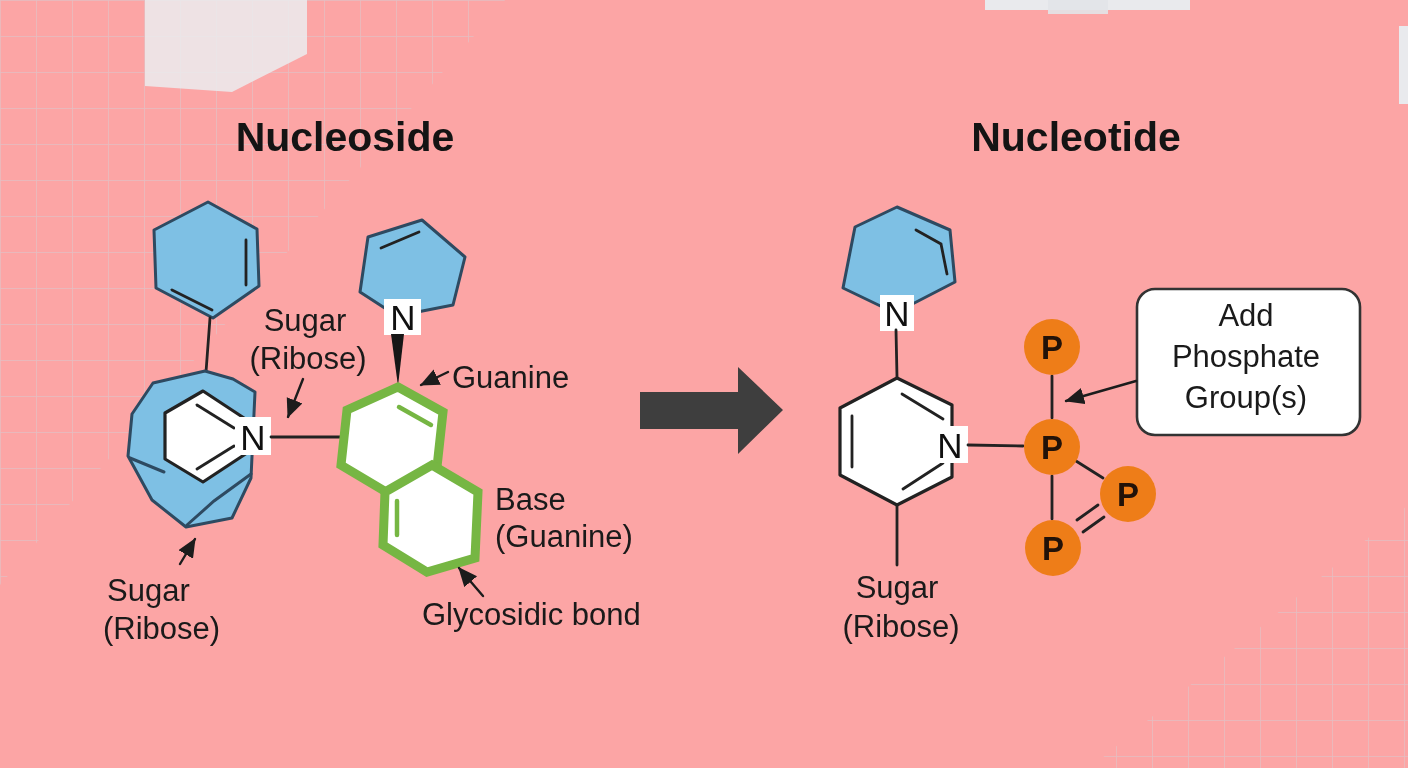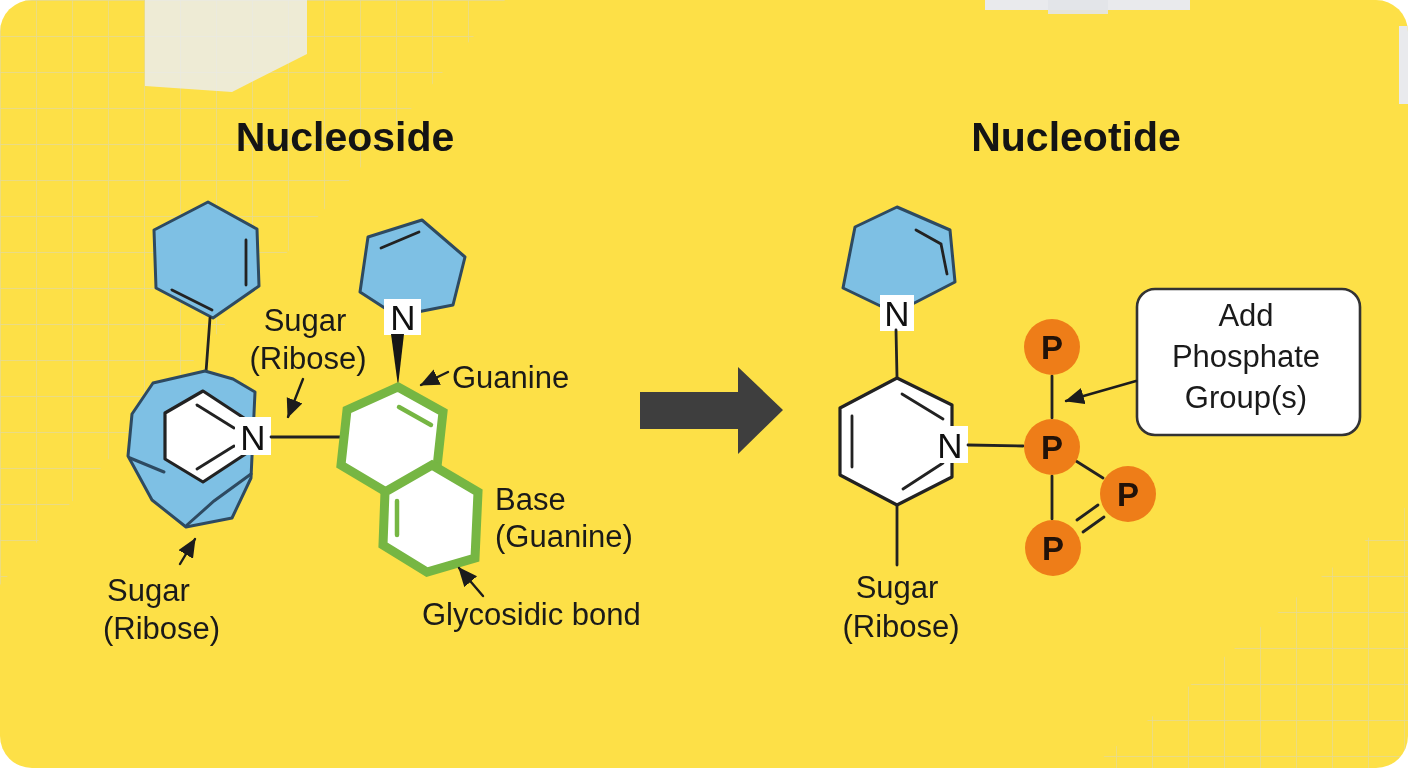--- a/index.html
+++ b/index.html
@@ -1,19 +1,18 @@
 <!DOCTYPE html>
 <html style="--sugar-blue: #7ec0e4; --sugar-outline: #2e4a61; --base-green: #76b643; --phosphate-orange: #ee7d18; --bond-dark: #222222; --transform-arrow-gray: #3e3e3e; --text-color: #141414;"><head>
 <meta charset="utf-8">
 <style>
   html,body{margin:0;padding:0;background:#ffffff;}
   .stage{
-    position:relative;width:1408px;height:768px;background:#fde047;overflow:hidden;
+    position:relative;width:1408px;height:768px;background:#fca5a5;overflow:hidden;
     font-family:"Liberation Sans",sans-serif;
-    border-radius:32px;
   }
   svg{display:block;}
   .title{font-family:"Liberation Sans",sans-serif;font-size:41px;font-weight:bold;fill:var(--text-color,#141414);}
   .lbl{font-family:"Liberation Sans",sans-serif;font-size:31px;fill:#1a1a1a;}
   .atom{font-family:"Liberation Sans",sans-serif;font-size:35px;fill:#101010;}
   .psym{font-family:"Liberation Sans",sans-serif;font-size:33px;font-weight:600;fill:#221208;}
   .bond{stroke:var(--bond-dark,#222);stroke-width:2.8;fill:none;stroke-linecap:round;}
   .ringline{fill:#ffffff;stroke:var(--bond-dark,#222);stroke-width:3.2;stroke-linejoin:round;}
   .bluefill{fill:var(--sugar-blue,#7ec0e4);stroke:var(--sugar-outline,#2e4a61);stroke-width:3;stroke-linejoin:round;}
   .bluefold{fill:none;stroke:var(--sugar-outline,#2e4a61);stroke-width:3;stroke-linecap:round;}

